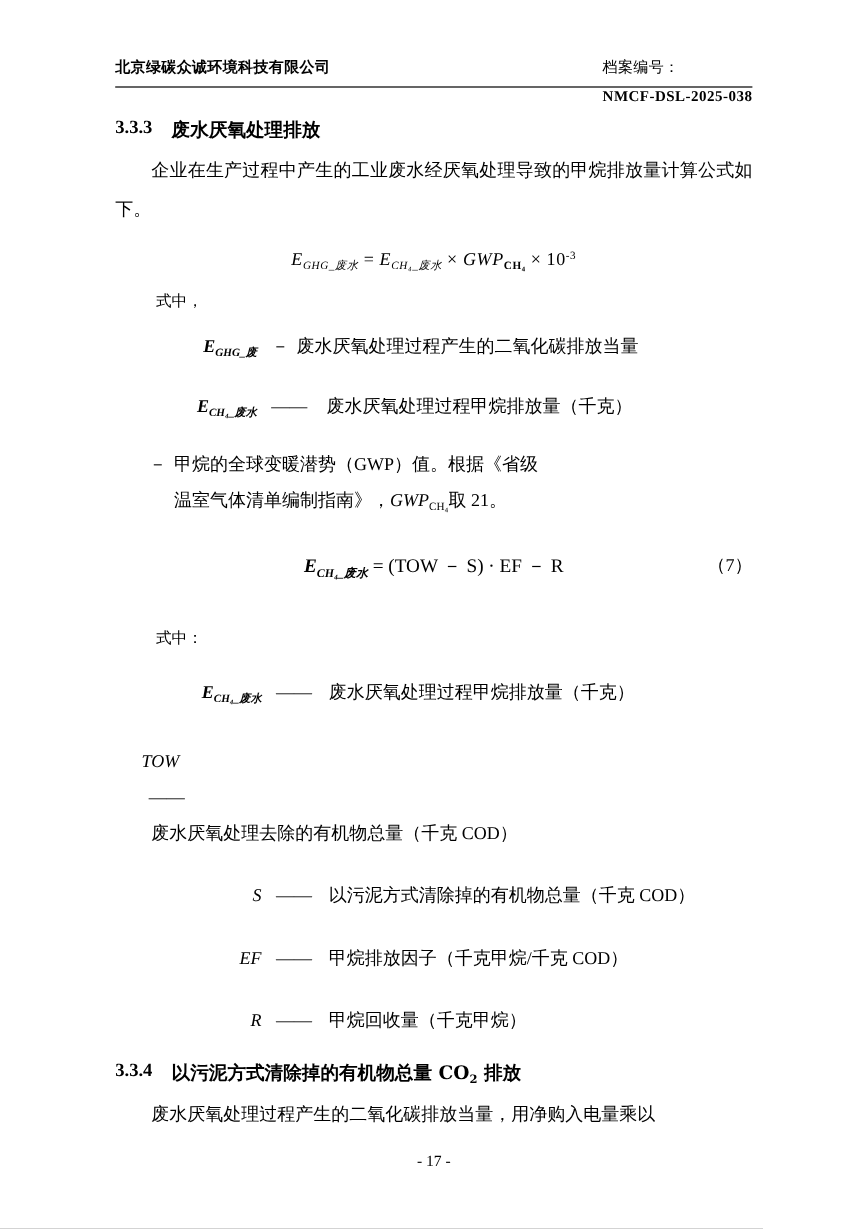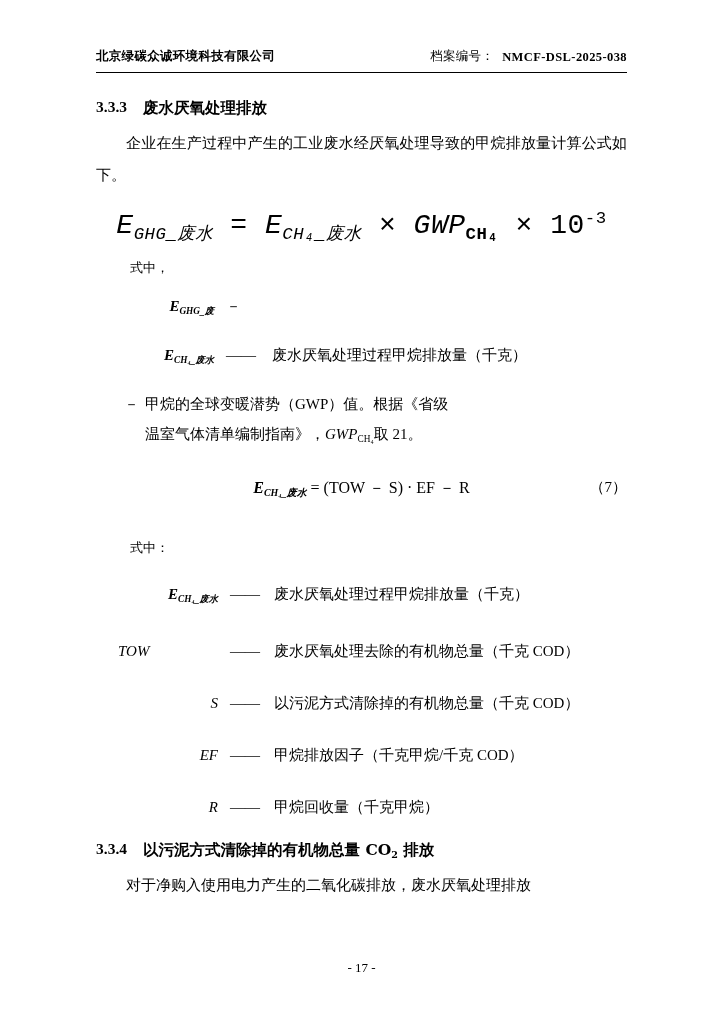--- a/index.html
+++ b/index.html
@@ -28,23 +28,24 @@
     font-size: 13px;
     letter-spacing: 0.3px;
   }
   .header-left {
     font-family: Liberation Serif, serif;
     font-weight: 600;
     font-size: 12.5px;
   }
   .header-right {
     display: flex;
-    align-items: flex-end;
+    align-items: flex-start;
     gap: 8px;
     font-size: 12.5px;
+    flex-direction: column;
   }
   .header-right .code {
     font-family: "Liberation Serif", serif;
     font-weight: 600;
     letter-spacing: 0.4px;
   }
   .header-rule {
     position: absolute;
     top: 72px;
     left: 96px;
@@ -93,23 +94,22 @@
     font-size: 0.62em;
     vertical-align: -0.35em;
     font-style: normal;
   }
   .sup {
     font-size: 0.62em;
     vertical-align: 0.55em;
     font-style: normal;
   }
   .bigformula {
-    font-size: 28px;
+    font-size: 15px;
     letter-spacing: 0.5px;
-    font-family: Liberation Mono, monospace;
   }
   .shizhong {
     font-size: 13px;
     margin: 14px 0 6px 34px;
   }
   .deflist {
     margin: 0;
   }
   .defrow {
     display: flex;
@@ -188,20 +188,21 @@
       <span>10</span><span class="sup">-3</span>
     </div>
 
     <div class="shizhong">式中，</div>
 
     <div class="deflist">
 
       <div class="defrow" style="margin-left:22px;">
         <span class="defsym" style="width:96px;"><span class="mi mb">E</span><span class="sub mb">GHG_废</span></span>
         <span class="defdash">－</span>
+        <span class="deftext">废水厌氧处理过程产生的二氧化碳排放当量</span>
       </div>
 
       <div class="defrow" style="margin-left:22px;">
         <span class="defsym" style="width:96px;"><span class="mi mb">E</span><span class="sub mb">CH₄_废水</span></span>
         <span class="defdash">——</span>
         <span class="deftext" style="padding-left:10px;">废水厌氧处理过程甲烷排放量（千克）</span>
       </div>
 
       <div class="defrow" style="margin-left:22px;">
         <span class="defdash">－</span>
@@ -224,21 +225,21 @@
     <div class="shizhong" style="margin-top:38px;">式中：</div>
 
     <div class="deflist" style="margin-top:20px;">
 
       <div class="defrow" style="margin-left:22px; margin-top:22px;">
         <span class="defsym" style="width:100px;"><span class="mi mb">E</span><span class="sub mb">CH₄_废水</span></span>
         <span class="defdash">——</span>
         <span class="deftext" style="padding-left:8px;">废水厌氧处理过程甲烷排放量（千克）</span>
       </div>
 
-      <div class="defrow" style="margin-left:22px; margin-top:22px;">
+      <div class="defrow" style="margin-left:22px; margin-top:22px;flex-direction:column;">
         <span class="defsym" style="width:100px; text-align:left;"><span class="mi">TOW</span></span>
         <span class="defdash">——</span>
         <span class="deftext" style="padding-left:8px;">废水厌氧处理去除的有机物总量（千克 COD）</span>
       </div>
 
       <div class="defrow" style="margin-left:22px; margin-top:22px;">
         <span class="defsym" style="width:100px;"><span class="mi">S</span></span>
         <span class="defdash">——</span>
         <span class="deftext" style="padding-left:8px;">以污泥方式清除掉的有机物总量（千克 COD）</span>
       </div>
@@ -255,21 +256,21 @@
         <span class="deftext" style="padding-left:8px;">甲烷回收量（千克甲烷）</span>
       </div>
 
     </div>
 
     <div class="h3" style="margin-top:18px;">
       <span class="num">3.3.4</span>
       <span><span>以污泥方式清除掉的有机物总量 </span><span>CO</span><span class="subn">2</span><span> 排放</span></span>
     </div>
 
-    <p class="para">对于净购入使用电力产生的二氧化碳排放，废水厌氧处理排放</p>
+    <p class="para">废水厌氧处理过程产生的二氧化碳排放当量，用净购入电量乘以</p>
 
   </div>
 
   <div class="footer">
     <span>- 17 -</span>
   </div>
 
 </div>
 
 </body></html>

